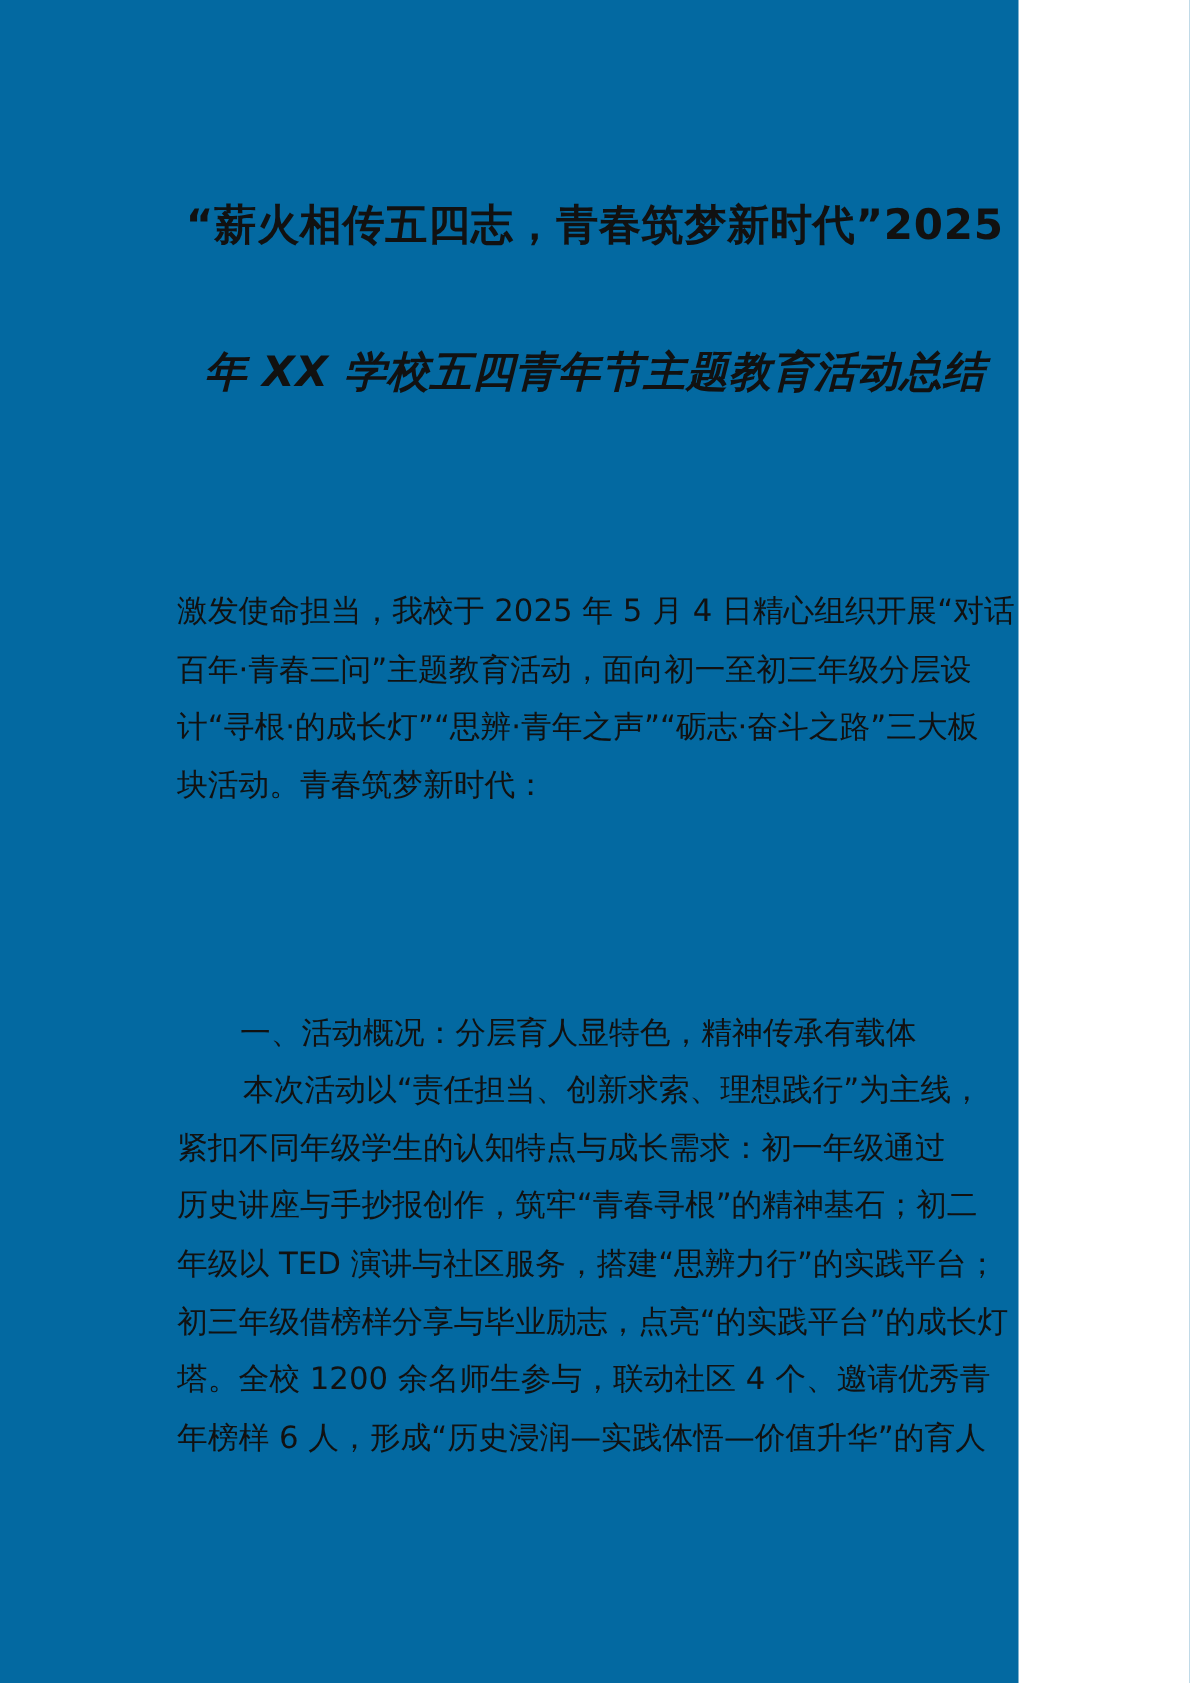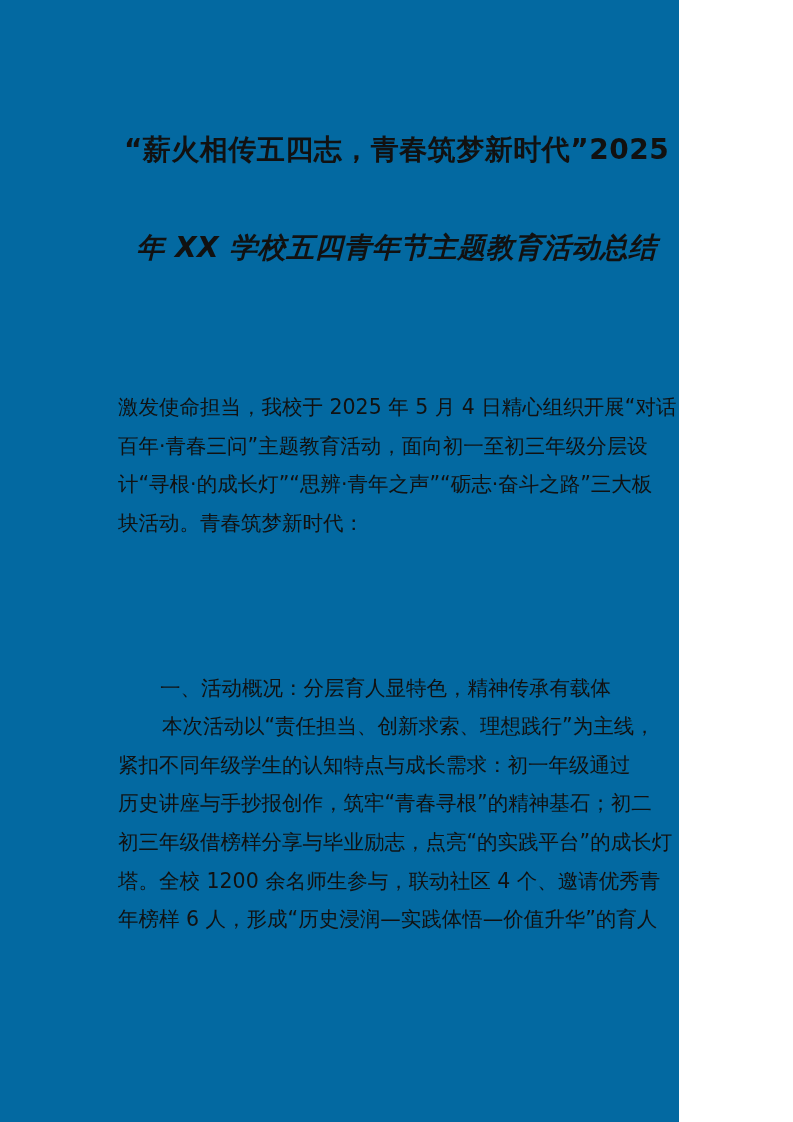--- a/index.html
+++ b/index.html
@@ -76,18 +76,19 @@
     <span class="ln">计“寻根·的成长灯”“思辨·青年之声”“砺志·奋斗之路”三大板</span>
     <span class="ln">块活动。青春筑梦新时代：</span>
   </div>
 
   <div class="section-heading">一、活动概况：分层育人显特色，精神传承有载体</div>
 
   <div class="body-text para2">
     <span class="ln indent">本次活动以“责任担当、创新求索、理想践行”为主线，</span>
     <span class="ln">紧扣不同年级学生的认知特点与成长需求：初一年级通过</span>
     <span class="ln">历史讲座与手抄报创作，筑牢“青春寻根”的精神基石；初二</span>
+    <span class="ln">年级以 TED 演讲与社区服务，搭建“思辨力行”的实践平台；</span>
     <span class="ln">初三年级借榜样分享与毕业励志，点亮“的实践平台”的成长灯</span>
     <span class="ln">塔。全校 1200 余名师生参与，联动社区 4 个、邀请优秀青</span>
     <span class="ln">年榜样 6 人，形成“历史浸润—实践体悟—价值升华”的育人</span>
   </div>
 
 </div>
 
 </body></html>

